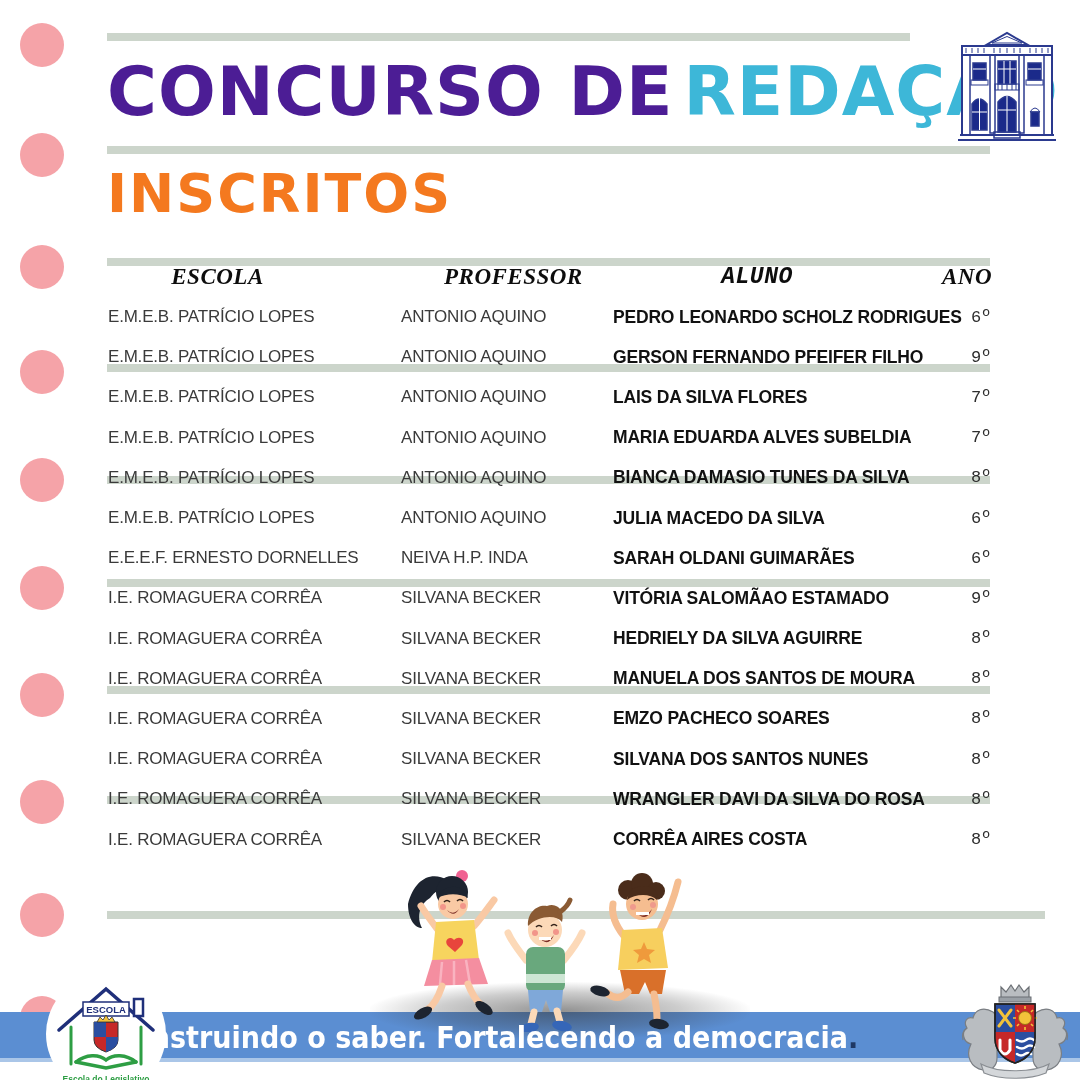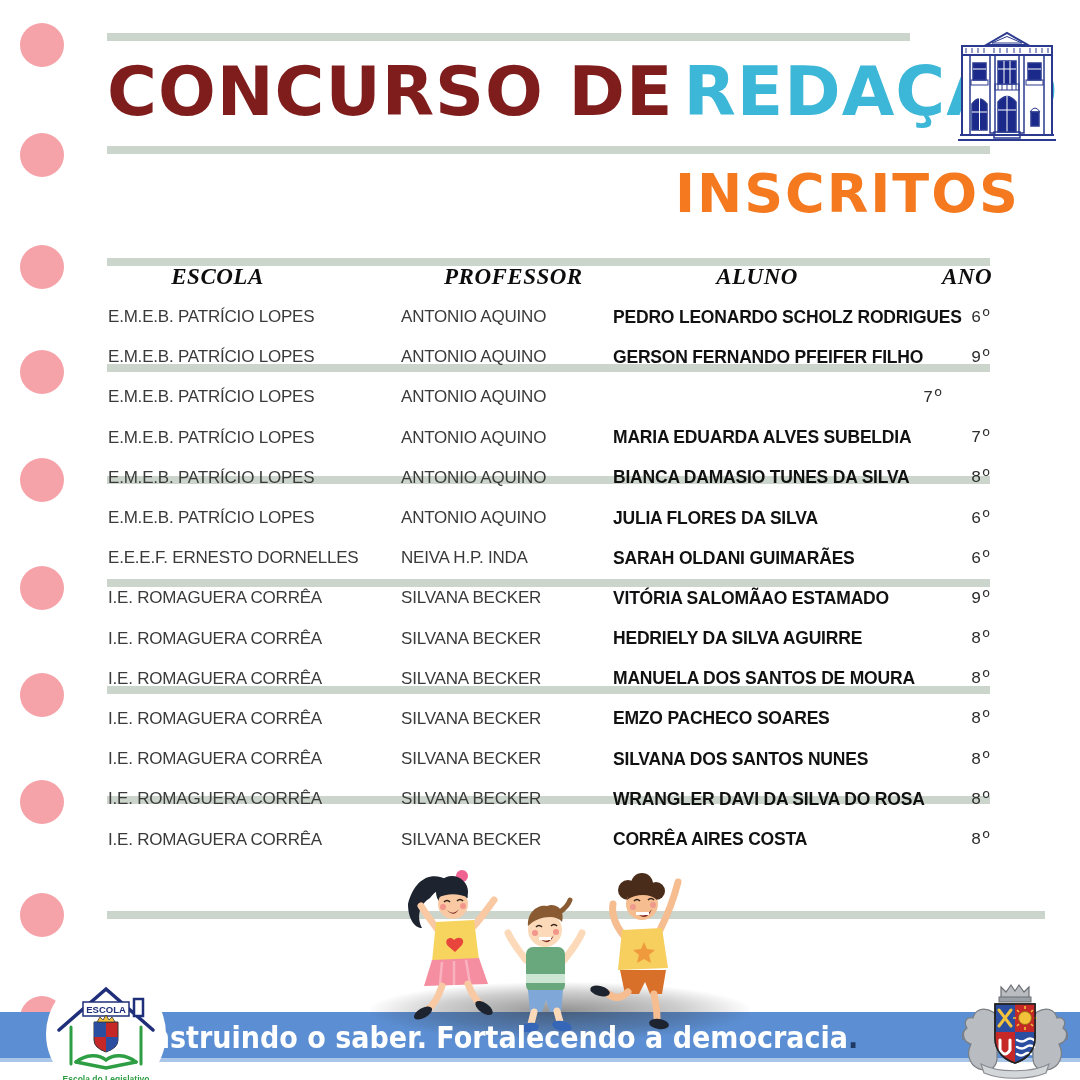--- a/index.html
+++ b/index.html
@@ -24,44 +24,44 @@
   .r7 { top:686px; width:883px; }
   .r8 { top:796px; width:883px; }
   .r9 { top:911px; width:938px; }
 
   
   .title {
     position:absolute; left:107px; top:46px; width:833px; text-align:center;
     font-family:"DejaVu Sans", sans-serif; font-weight:800; font-size:68px;
     letter-spacing:1px; line-height:92px; white-space:nowrap; z-index:2;
   }
-  .title .navy { color:#7f1d1d; }
+  .title .navy { color:#4c1d95; }
   .title .cyan { color:#3db7d8; margin-left:10px; }
   .building { position:absolute; left:950px; top:30px; z-index:2; }
 
   .subtitle {
-    position:absolute; left:107px; top:162px; width:913px; text-align:right;
+    position:absolute; left:107px; top:162px; width:913px; text-align:left;
     font-family:"DejaVu Sans", sans-serif; font-weight:800; font-size:54px;
     letter-spacing:2px; color:#f4791f; z-index:2;
   }
 
   
   .thead, .tr {
     display:grid; grid-template-columns:293px 212px 330px 48px; align-items:center;
   }
   .thead {
     position:absolute; left:107px; top:258px; width:883px; height:38px; z-index:2;
   }
   .th {
     font-family:"Liberation Serif", serif; font-style:italic; font-weight:bold;
     font-size:23px; color:#0d0d0d; text-align:center; letter-spacing:0.5px;
   }
   .th-escola { padding-right:72px; }
   .th-professor { padding-right:82px;margin-left:44px; }
-  .th-aluno { padding-right:40px; }
+  .th-aluno { padding-right:40px;font-family:Liberation Mono, monospace; }
   .th-ano { text-align:center; padding-right:0;font-family:Liberation Serif, serif; }
   .rows { position:absolute; left:108px; top:297px; width:883px; z-index:2; }
   .tr { height:40.2px; }
   .td { font-size:17px; color:#3a3a3a; letter-spacing:-0.2px; white-space:nowrap; }
   .td-aluno { font-weight:bold; color:#111; font-size:17.5px; }
   .td-ano { text-align:right; color:#2e2e2e;font-family:Liberation Mono, monospace; }
 
   
   .band {
     position:absolute; left:0; top:1012px; width:1080px; height:50px;
@@ -194,41 +194,42 @@
     <div class="tr">
       <div class="td td-escola">E.M.E.B. PATRÍCIO LOPES</div>
       <div class="td td-prof">ANTONIO AQUINO</div>
       <div class="td td-aluno">GERSON FERNANDO PFEIFER FILHO</div>
       <div class="td td-ano">9º</div>
     </div>
 
     <div class="tr">
       <div class="td td-escola">E.M.E.B. PATRÍCIO LOPES</div>
       <div class="td td-prof">ANTONIO AQUINO</div>
+      <div class="td td-aluno">LAIS DA SILVA FLORES</div>
       <div class="td td-ano">7º</div>
     </div>
 
     <div class="tr">
       <div class="td td-escola">E.M.E.B. PATRÍCIO LOPES</div>
       <div class="td td-prof">ANTONIO AQUINO</div>
       <div class="td td-aluno">MARIA EDUARDA ALVES SUBELDIA</div>
       <div class="td td-ano">7º</div>
     </div>
 
     <div class="tr">
       <div class="td td-escola">E.M.E.B. PATRÍCIO LOPES</div>
       <div class="td td-prof">ANTONIO AQUINO</div>
       <div class="td td-aluno">BIANCA DAMASIO TUNES DA SILVA</div>
       <div class="td td-ano">8º</div>
     </div>
 
     <div class="tr">
       <div class="td td-escola">E.M.E.B. PATRÍCIO LOPES</div>
       <div class="td td-prof">ANTONIO AQUINO</div>
-      <div class="td td-aluno">JULIA FLORES DA SILVA</div>
+      <div class="td td-aluno">JULIA MACEDO DA SILVA</div>
       <div class="td td-ano">6º</div>
     </div>
 
     <div class="tr">
       <div class="td td-escola">E.E.E.F. ERNESTO DORNELLES</div>
       <div class="td td-prof">NEIVA H.P. INDA</div>
       <div class="td td-aluno">SARAH OLDANI GUIMARÃES</div>
       <div class="td td-ano">6º</div>
     </div>
 

